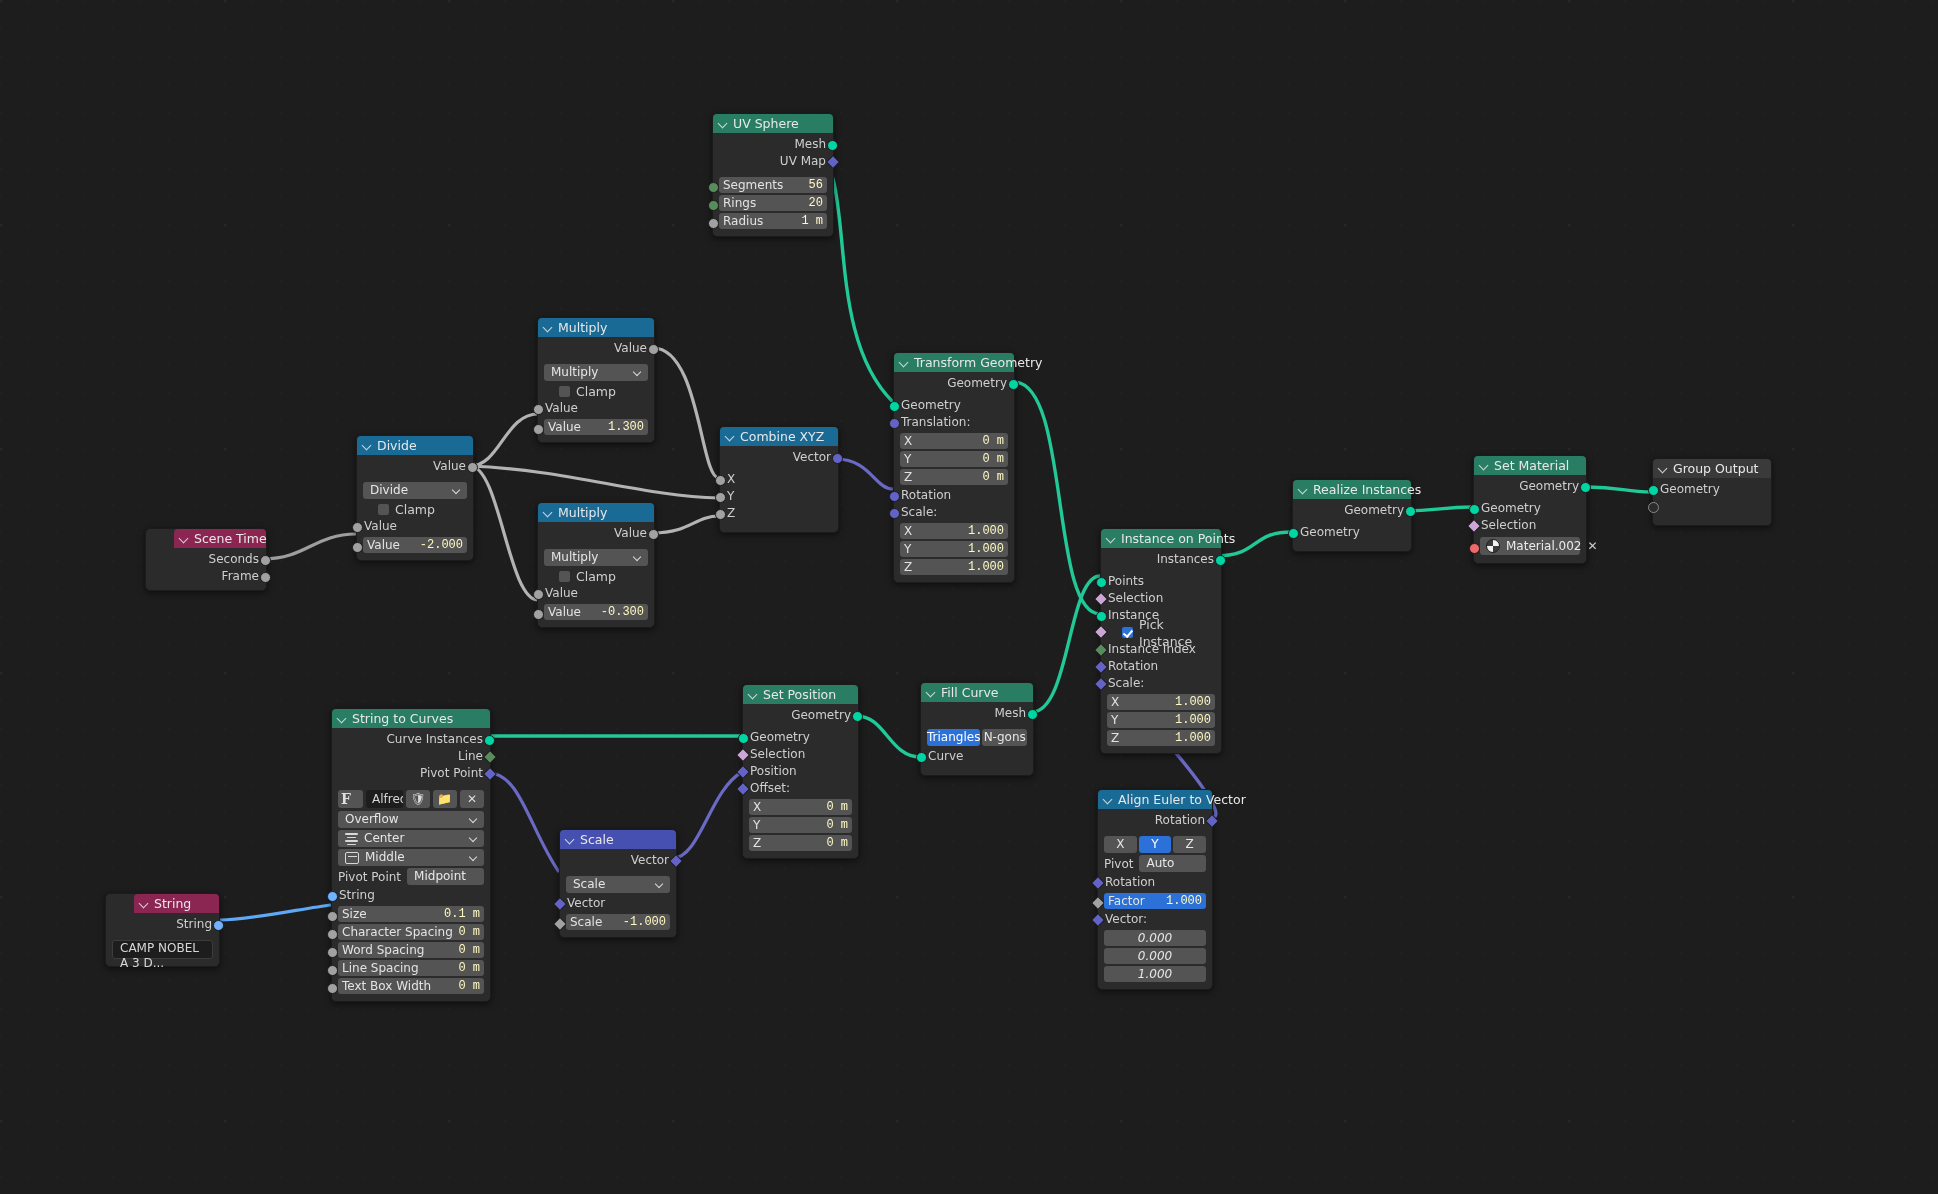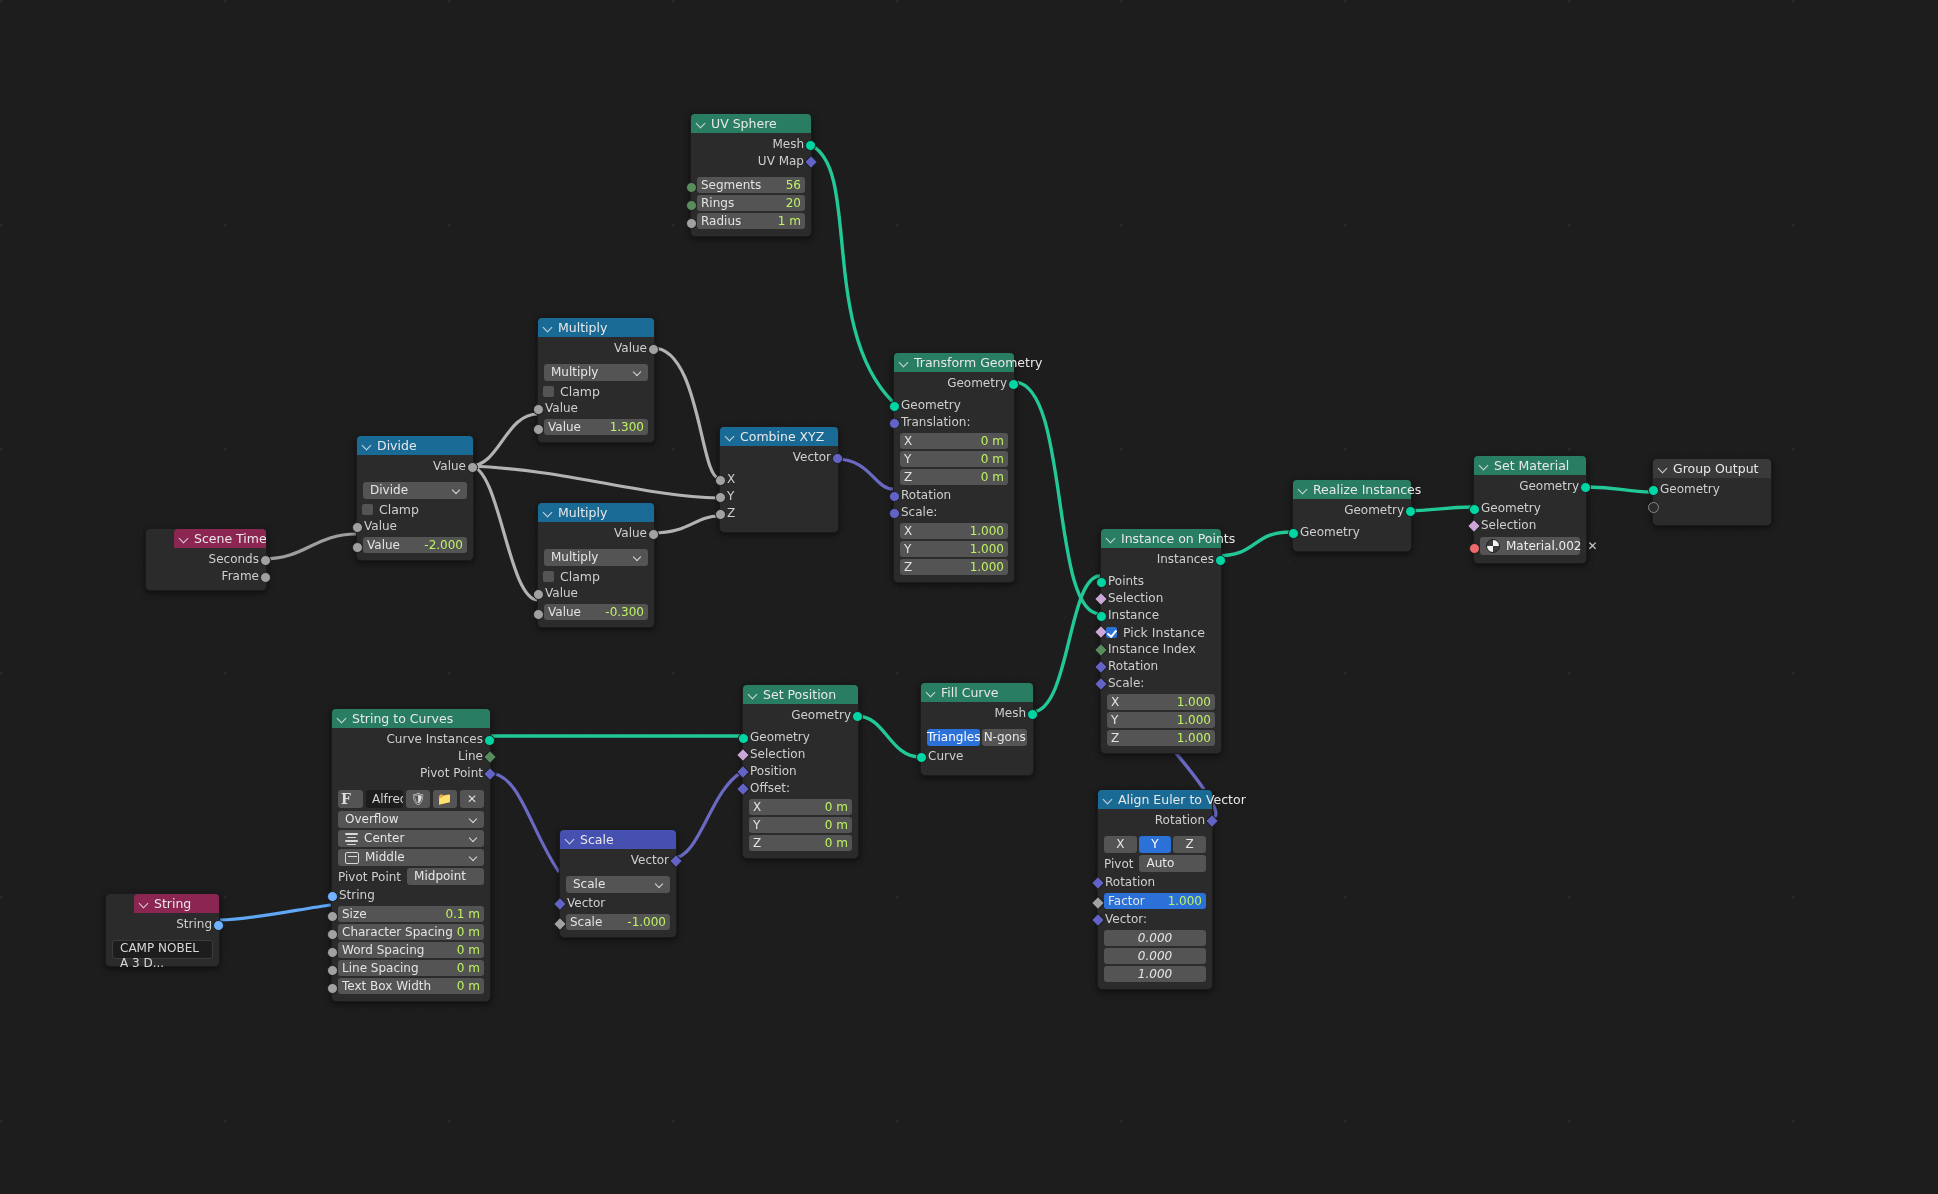--- a/index.html
+++ b/index.html
@@ -77,41 +77,41 @@
   .s-str{background:#70b2ff;}
   .s-mat{background:#ec6a6a;}
 
   
   .w{
     margin:2px 6px;height:16px;line-height:16px;border-radius:3px;
     background:#545454;color:#e6e6e6;font-size:12px;position:relative;
   }
   .w.val{background:#545454;display:flex;justify-content:space-between;padding:0 4px;}
   .w.val .k{color:#e3e3e3;}
-  .w.val .v{color:#bef264;}
+  .w.val .v{color:#fef9c3;font-family:Liberation Mono, monospace;}
   .w.valcentered{display:flex;justify-content:center;font-style:italic;}
   .w.sel{
     background:#2b71d8;
   }
   .w.dd{
     background:#545454;padding:0 7px;display:flex;align-items:center;
     justify-content:space-between;height:17px;line-height:17px;
   }
   .w.dd .cv{
     width:7px;height:7px;position:relative;flex:none;
   }
   .w.dd .cv:before{
     content:"";position:absolute;left:0;top:0;width:5px;height:5px;
     border-right:1.5px solid #dcdcdc;border-bottom:1.5px solid #dcdcdc;transform:rotate(45deg);
   }
   .w.dd .lead{display:flex;align-items:center;gap:6px;}
   .w.txt{background:#1d1d1d;border:1px solid #3c3c3c;padding:0 7px;height:17px;line-height:15px;color:#d7d7d7;font-size:12px;}
 
   .chk{
-    display:flex;align-items:center;gap:6px;padding:0 5px;height:17px;line-height:17px;
+    display:flex;align-items:center;gap:6px;padding:0 21px;height:17px;line-height:17px;
     font-size:12.5px;color:#cfcfcf;position:relative;
   }
   .chk .box{width:11px;height:11px;border-radius:2px;background:#545454;flex:none;}
   .chk .box.on{background:#2b71d8;position:relative;}
   .chk .box.on:after{
     content:"";position:absolute;left:3px;top:0.5px;width:3.5px;height:7px;
     border-right:2px solid #fff;border-bottom:2px solid #fff;transform:rotate(40deg);
   }
 
   .seg{display:flex;margin:2px 6px;gap:2px;}
@@ -202,21 +202,21 @@
 
     <path d="M489,736 C560,736 680,736 742,736" stroke="#22c997" stroke-width="3.4" fill="none"></path>
 
     <path d="M489,773 C520,773 530,830 559,872" stroke="#6a6ac4" stroke-width="3.2" fill="none"></path>
 
     <path d="M673,858 C700,858 710,790 742,772" stroke="#6a6ac4" stroke-width="3.2" fill="none"></path>
 
     <path d="M857,716 C885,716 890,757 920,757" stroke="#22c997" stroke-width="3.4" fill="none"></path>
   </svg>
 
-  <div class="node" style="left:690px;top:113px;width:120px;">
+  <div class="node" style="left:712px;top:113px;width:120px;">
     <div class="hdr h-geo">
       <span class="chev"></span>
       <span>UV Sphere</span>
     </div>
     <div class="body">
       <div class="row out">
         <span class="socket right s-geo"></span>
         <span>Mesh</span>
       </div>
       <div class="row out">

